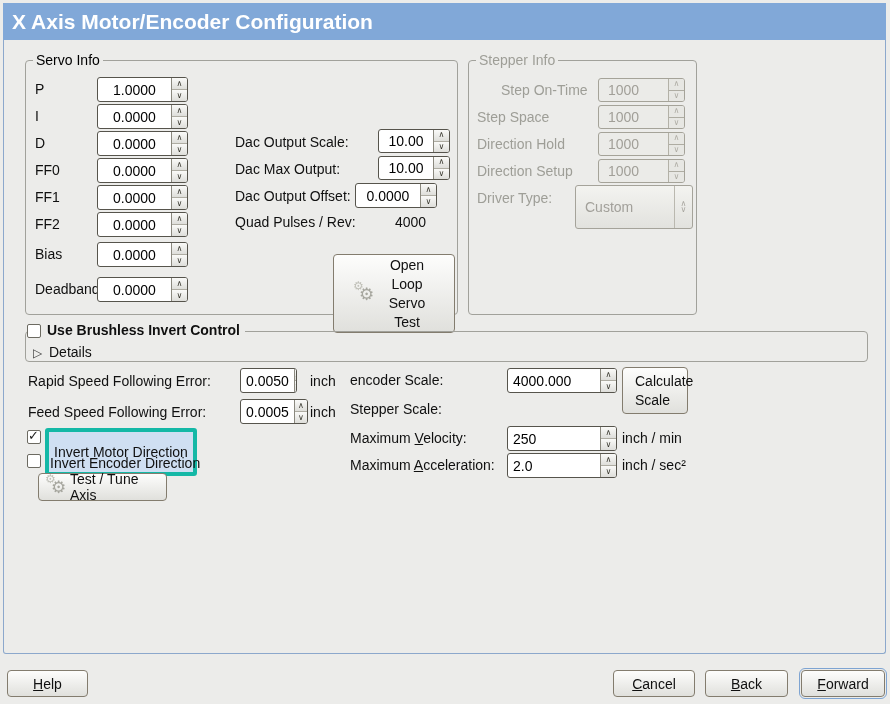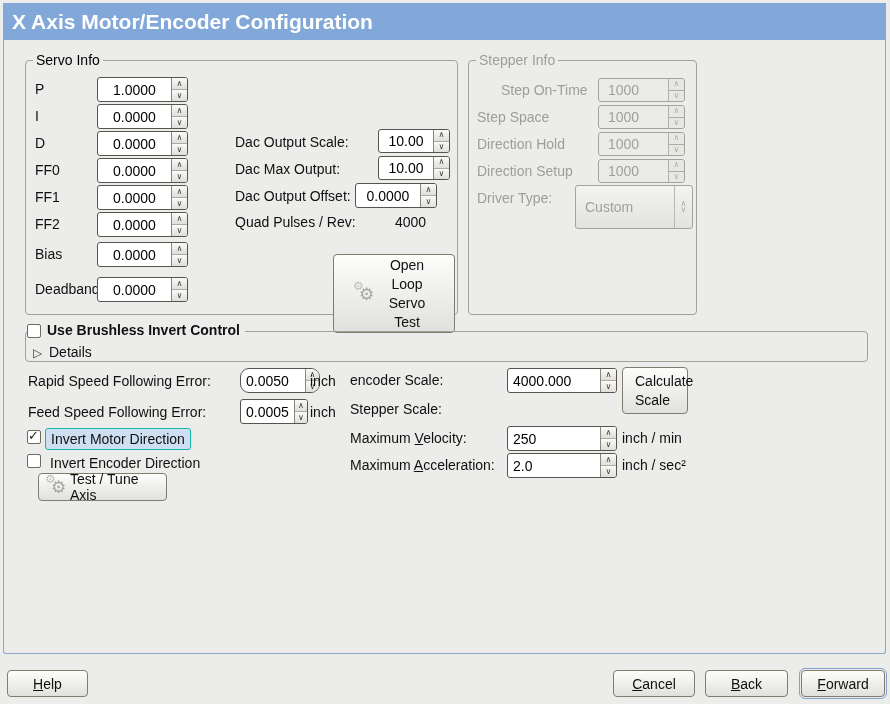--- a/index.html
+++ b/index.html
@@ -61,22 +61,22 @@
     font-size:14px;color:#101010;cursor:default;
   }
   .btn.focused{outline:1px solid #7ea4d2;outline-offset:1px;}
   .btn-multiline{white-space:normal;text-align:center;line-height:19px;}
   
   .cb{position:absolute;width:14px;height:14px;background:#fff;border:1px solid #6c6a61;
     border-radius:2px;box-sizing:border-box;}
   .cb.checked::before{content:"✓";position:absolute;left:0px;top:-2px;font-size:13px;
     font-weight:bold;color:#1c1c1c;line-height:14px;}
   
-  .sel-label{position:absolute;background:#cfdff2;border:1px solid #14b8a6;border-radius:3px;
-    font-size:14px;line-height:18px;padding:1px 5px;white-space:nowrap;color:#101010;}
+  .sel-label{position:absolute;background:#cfdff2;border:4px solid #14b8a6;border-radius:3px;
+    font-size:14px;line-height:18px;padding:11px 5px;white-space:nowrap;color:#101010;}
   
   .expander-icon::before{content:"▷";font-size:12px;color:#3c3c3c;line-height:14px;}
   
   .gears{position:relative;width:26px;height:26px;display:inline-block;flex:0 0 26px;}
   .gears::before{content:"⚙";position:absolute;left:1px;top:-2px;font-size:12px;color:#c0c0b8;}
   .gears::after{content:"⚙";position:absolute;left:7px;top:3px;font-size:17px;color:#a6a69e;}
   .frame-cb-row{position:absolute;display:flex;align-items:center;background:#ececea;padding:0 5px 0 0;}
   .frame-cb-row .cb{position:relative;margin-right:6px;}
 </style>
 </head>
@@ -245,21 +245,21 @@
 
   <div class="frame" style="left:25px;top:331px;width:843px;height:31px;"></div>
   <div class="frame-cb-row" style="left:27px;top:322px;">
     <span class="cb"></span>
     <span class="lbl bold" style="position:relative;">Use Brushless Invert Control</span>
   </div>
   <div class="lbl expander-icon" style="left:33px;top:344px;"></div>
   <div class="lbl" style="left:49px;top:344px;">Details</div>
 
   <div class="lbl" style="left:28px;top:373px;">Rapid Speed Following Error:</div>
-  <div class="spin" style="left:240px;top:368px;width:80px;border-radius:9px;">
+  <div class="spin" style="left:240px;top:368px;width:57px;">
     <span class="spin-val">0.0050</span>
     <span class="spin-btns" style="width:13px;">
         <span class="spin-btn up"></span>
         <span class="spin-btn down"></span>
       </span>
   </div>
   <div class="lbl" style="left:310px;top:373px;">inch</div>
 
   <div class="lbl" style="left:28px;top:404px;">Feed Speed Following Error:</div>
   <div class="spin" style="left:240px;top:399px;width:68px;">

